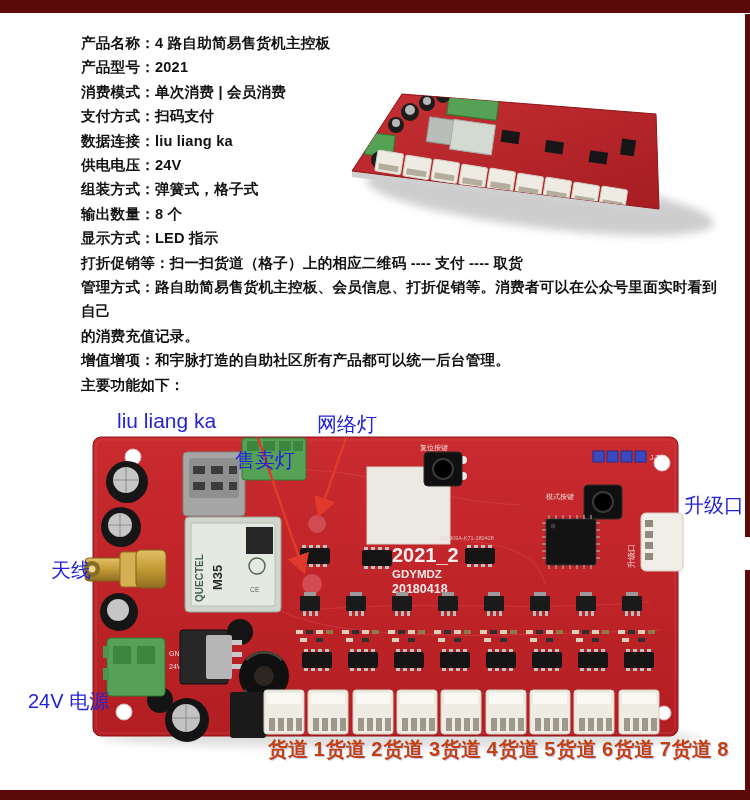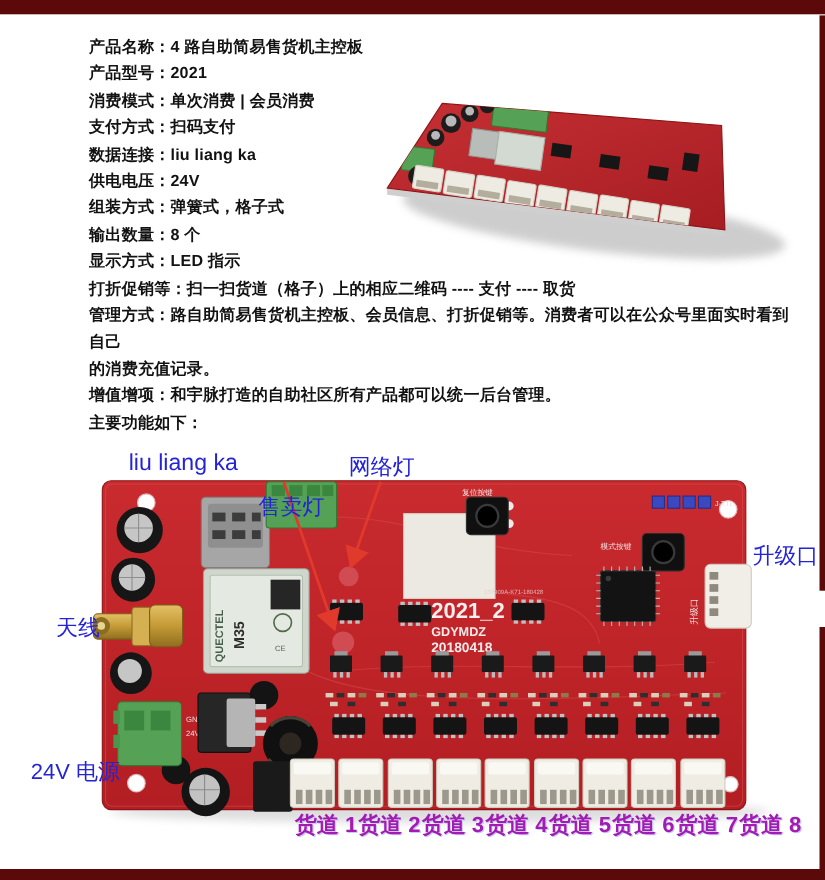--- a/index.html
+++ b/index.html
@@ -14,21 +14,21 @@
   #art{position:absolute;left:0;top:0;width:750px;height:800px;}
   #specs{position:absolute;left:81px;top:31px;width:640px;color:#121212;
          font-size:14.6px;font-weight:700;line-height:24.4px;letter-spacing:0.2px;}
   .blabel{position:absolute;color:#2424d6;font-weight:400;font-size:20px;white-space:nowrap;}
   #lbl-sim{left:117px;top:409px;font-size:21px;}
   #lbl-sell{left:235px;top:411px;margin-top:36px;}
   #lbl-net{left:317px;top:411px;}
   #lbl-upgrade{left:684px;top:492px;}
   #lbl-antenna{left:41px;top:557px;margin-left:10px;}
   #lbl-power{left:28px;top:688px;}
-  #lbl-channels{position:absolute;left:268px;top:736px;color:#a21caf;font-weight:700;
+  #lbl-channels{position:absolute;left:268px;top:736px;color:#c2410c;font-weight:700;
                 font-size:20px;white-space:nowrap;text-shadow:1px 1px 0 #c9c9ff;}
   #lbl-channels span{margin-right:1px;}
 </style>
 </head>
 <body>
 
 <div id="page">
 
   <div id="top-bar" class="bar"></div>
   <div id="stripe-top" class="stripe"></div>

